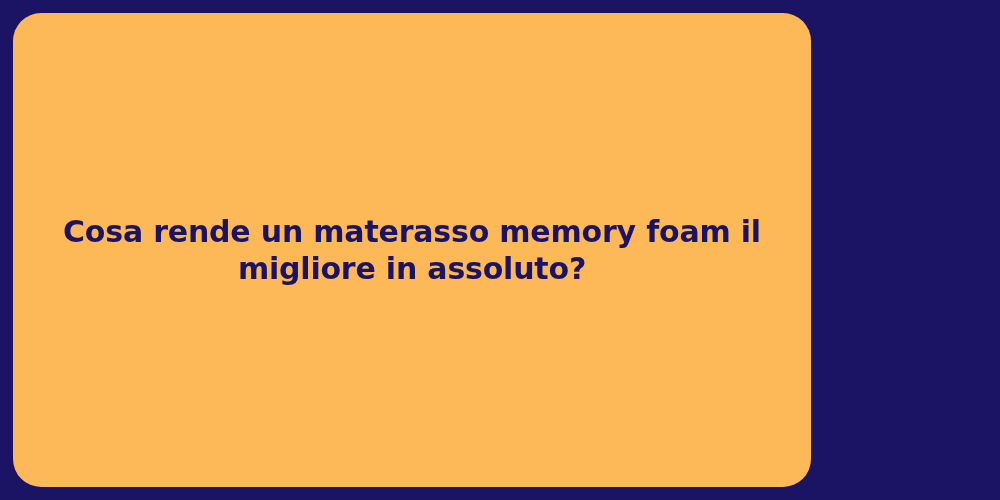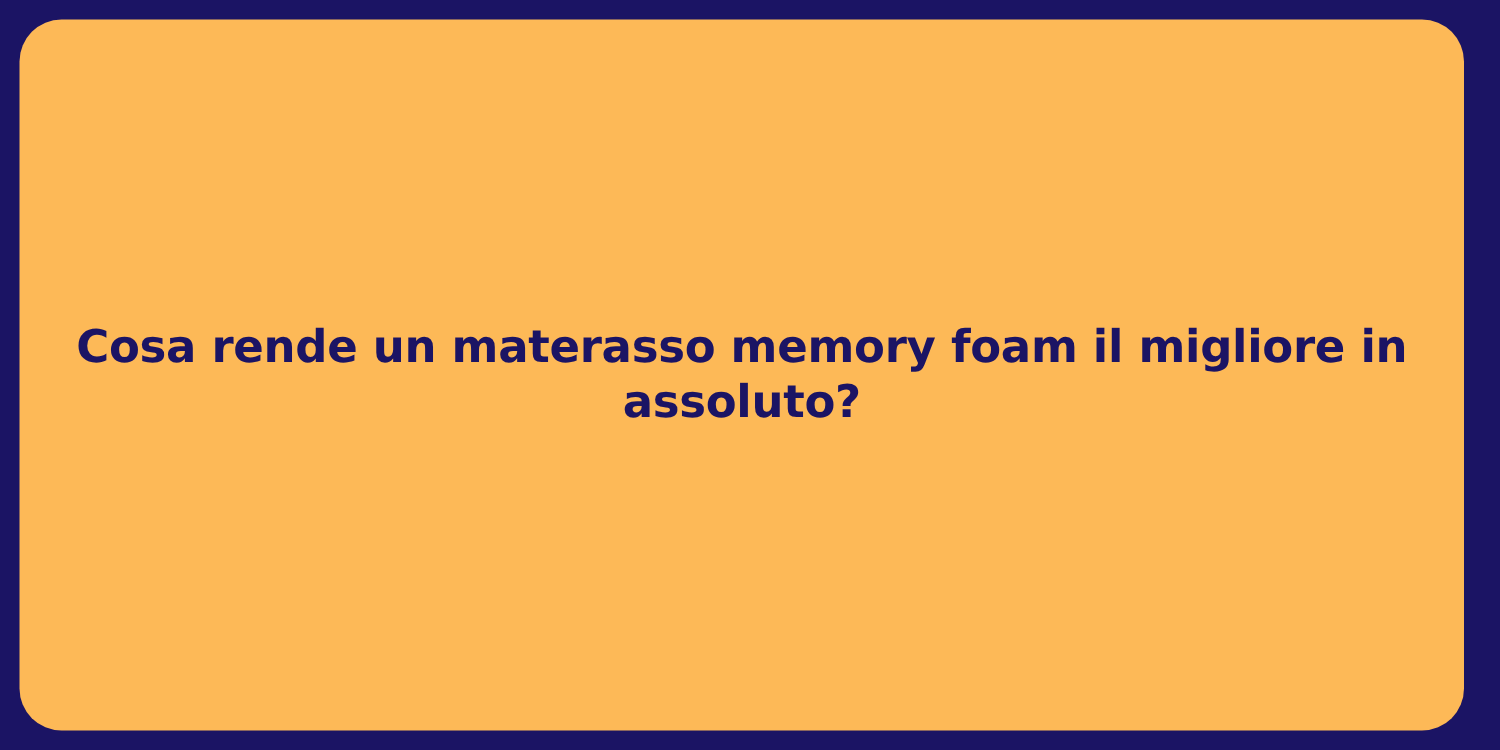--- a/index.html
+++ b/index.html
@@ -22,21 +22,21 @@
     box-sizing: border-box;
     display: flex;
     align-items: center;
     justify-content: center;
   }
 
   .card {
     position: absolute;
     left: 13px;
     top: 13px;
-    width: 963px;
+    width: 798px;
     height: 474px;
     background: #fdb957;
     border-radius: 28px;
     box-sizing: border-box;
     display: flex;
     align-items: center;
     justify-content: center;
     padding: 0 34px;
   }
 

